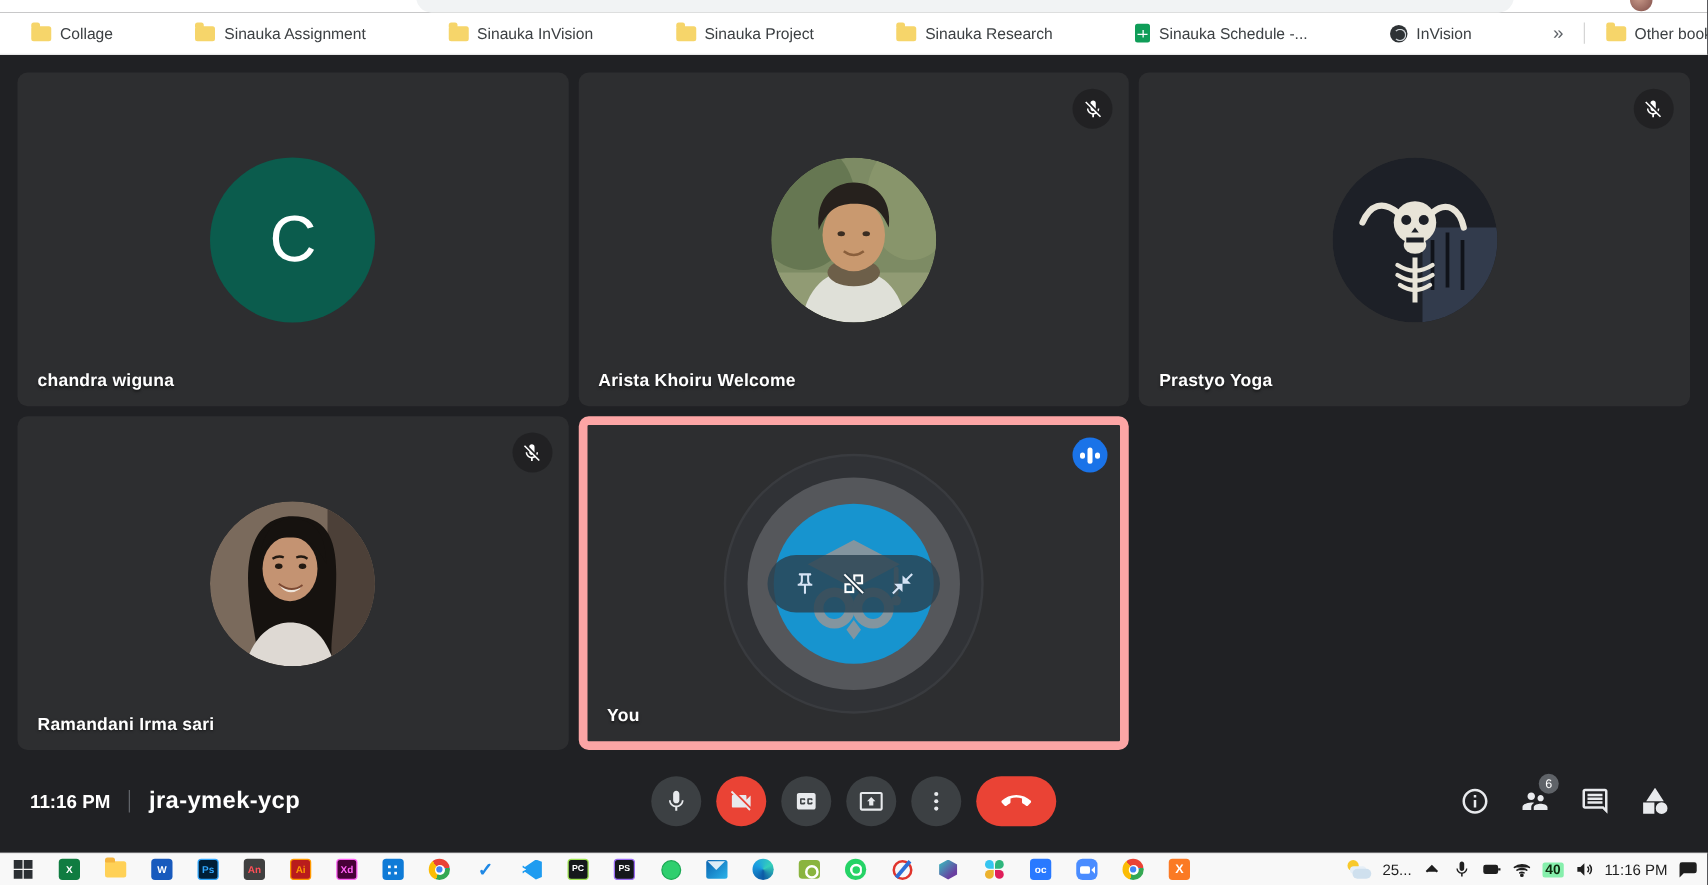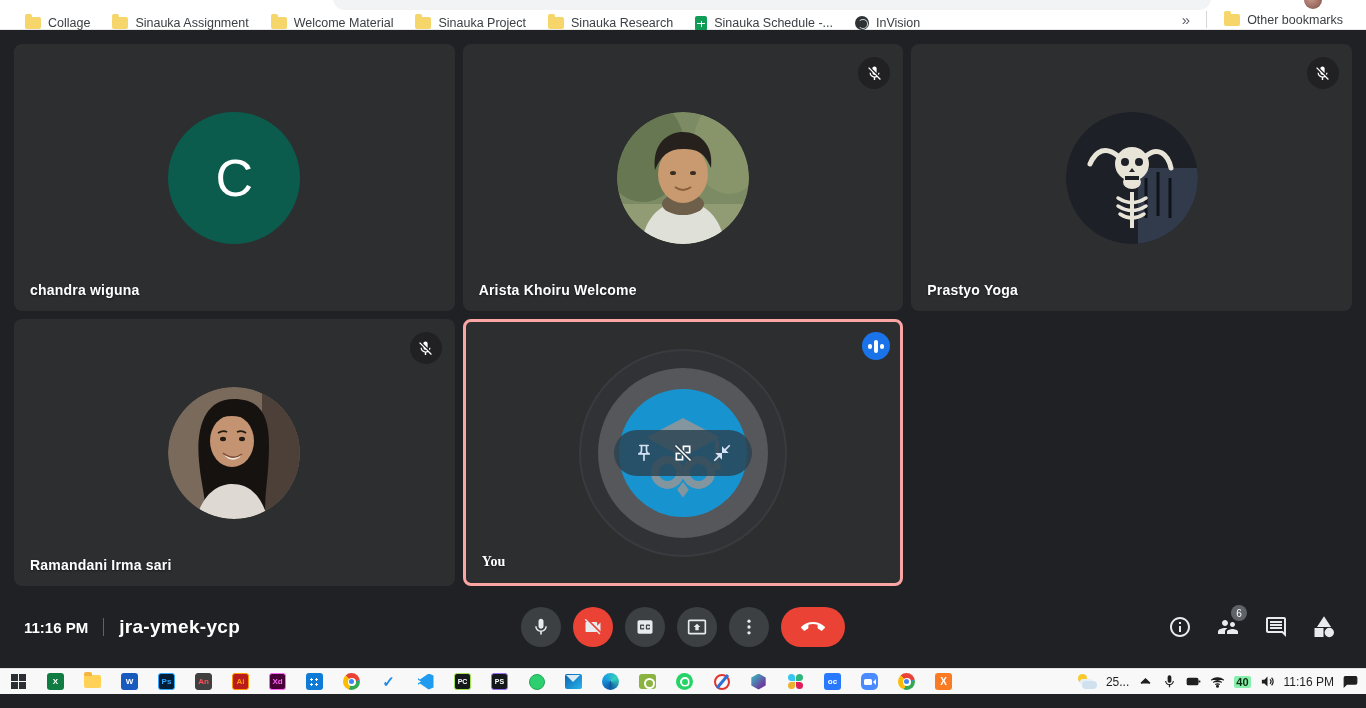--- a/index.html
+++ b/index.html
@@ -7,22 +7,22 @@
               font-family:"Liberation Sans", sans-serif; }
 
   
   .browser-top { position:relative; height:10px; background:#ffffff; }
   .omnibox-remnant { position:absolute; left:333px; top:-4px; width:878px; height:14px;
                      background:#f1f3f4; border-radius:0 0 12px 12px; }
   .profile-remnant { position:absolute; right:44px; top:-9px; width:18px; height:18px; border-radius:50%;
                      background:radial-gradient(circle at 40% 40%, #c99a8a, #7d4b46); }
 
   
-  .bookmarks-bar { height:20px; background:#ffffff; display:flex; 
-                   padding:0 12px 0 14px; border-bottom:1px solid #e8e8e8; }
+  .bookmarks-bar { height:34px; background:#ffffff; display:flex; align-items:center;
+                   padding:0 12px 0 14px; border-bottom:1px solid #e8e8e8;gap:44px; }
   .bookmark { display:flex; align-items:center; gap:7px; padding:0 11px; height:26px;
               border-radius:13px; color:#3c4043; font-size:12.5px; white-space:nowrap; cursor:pointer; }
   .fold { width:16px; height:12px; background:#f6d56a; border-radius:2px; position:relative; flex:0 0 auto; }
   .fold:before { content:""; position:absolute; top:-3px; left:0; width:7px; height:4px;
                  background:#f6d56a; border-radius:2px 2px 0 0; }
   .fav-colab { width:18px; height:11px; position:relative; flex:0 0 auto; }
   .fav-colab:before, .fav-colab:after { content:""; position:absolute; top:0; width:10px; height:10px;
                  border:3px solid #f9ab00; border-radius:50%; }
   .fav-colab:before { left:0; } .fav-colab:after { right:0; }
   .fav-docs { width:12px; height:15px; background:#4285f4; border-radius:2px; position:relative; flex:0 0 auto; }
@@ -37,21 +37,21 @@
                  border:1.5px solid #cfd4d8; border-radius:50%; border-left-color:transparent; }
   .bm-spacer { margin-left:auto; display:flex; align-items:center; }
   .bm-chevron { color:#5f6368; font-size:15px; padding:0 10px; cursor:pointer; }
   .bm-sep { width:1px; height:17px; background:#d5d5d5; margin:0 6px; }
 
   
   .meet { position:relative; height:638px; background:#202124; }
   .grid { position:absolute; top:14px; left:14px; right:14px;
           display:grid; grid-template-columns:1fr 1fr 1fr; grid-template-rows:267px 267px; gap:8px; }
   .tile { position:relative; background:#2d2e30; border-radius:8px; overflow:hidden; }
-  .tile.you { border:3px solid #fca5a5;font-family:Liberation Serif, serif; }
+  .tile.you { border:7px solid #fca5a5; }
   .tile-name { position:absolute; left:16px; bottom:13px; color:#ffffff; font-size:14px;
                font-weight:600; letter-spacing:.2px; text-shadow:0 1px 2px rgba(0,0,0,.5); }
   .mute-badge { position:absolute; top:13px; right:13px; width:32px; height:32px; border-radius:50%;
                 background:rgba(23,24,26,.55); display:flex; align-items:center; justify-content:center; }
   .mute-badge svg { width:17px; height:17px; fill:#ffffff; }
   .avatar-wrap { position:absolute; left:50%; top:50%; transform:translate(-50%,-50%); }
   .letter-avatar { width:132px; height:132px; border-radius:50%; background:#0b5c4d;
                    display:flex; align-items:center; justify-content:center;
                    color:#ffffff; font-size:52px; font-weight:400; }
   .photo-avatar { width:132px; height:132px; border-radius:50%; overflow:hidden; display:block; }
@@ -173,21 +173,21 @@
   <div class="bookmark">
     <span class="fold"></span>
     <span>Collage</span>
   </div>
   <div class="bookmark">
     <span class="fold"></span>
     <span>Sinauka Assignment</span>
   </div>
   <div class="bookmark">
     <span class="fold"></span>
-    <span>Welcome Material</span>
+    <span>Sinauka InVision</span>
   </div>
   <div class="bookmark">
     <span class="fold"></span>
     <span>Sinauka Project</span>
   </div>
   <div class="bookmark">
     <span class="fold"></span>
     <span>Sinauka Research</span>
   </div>
   <div class="bookmark">

